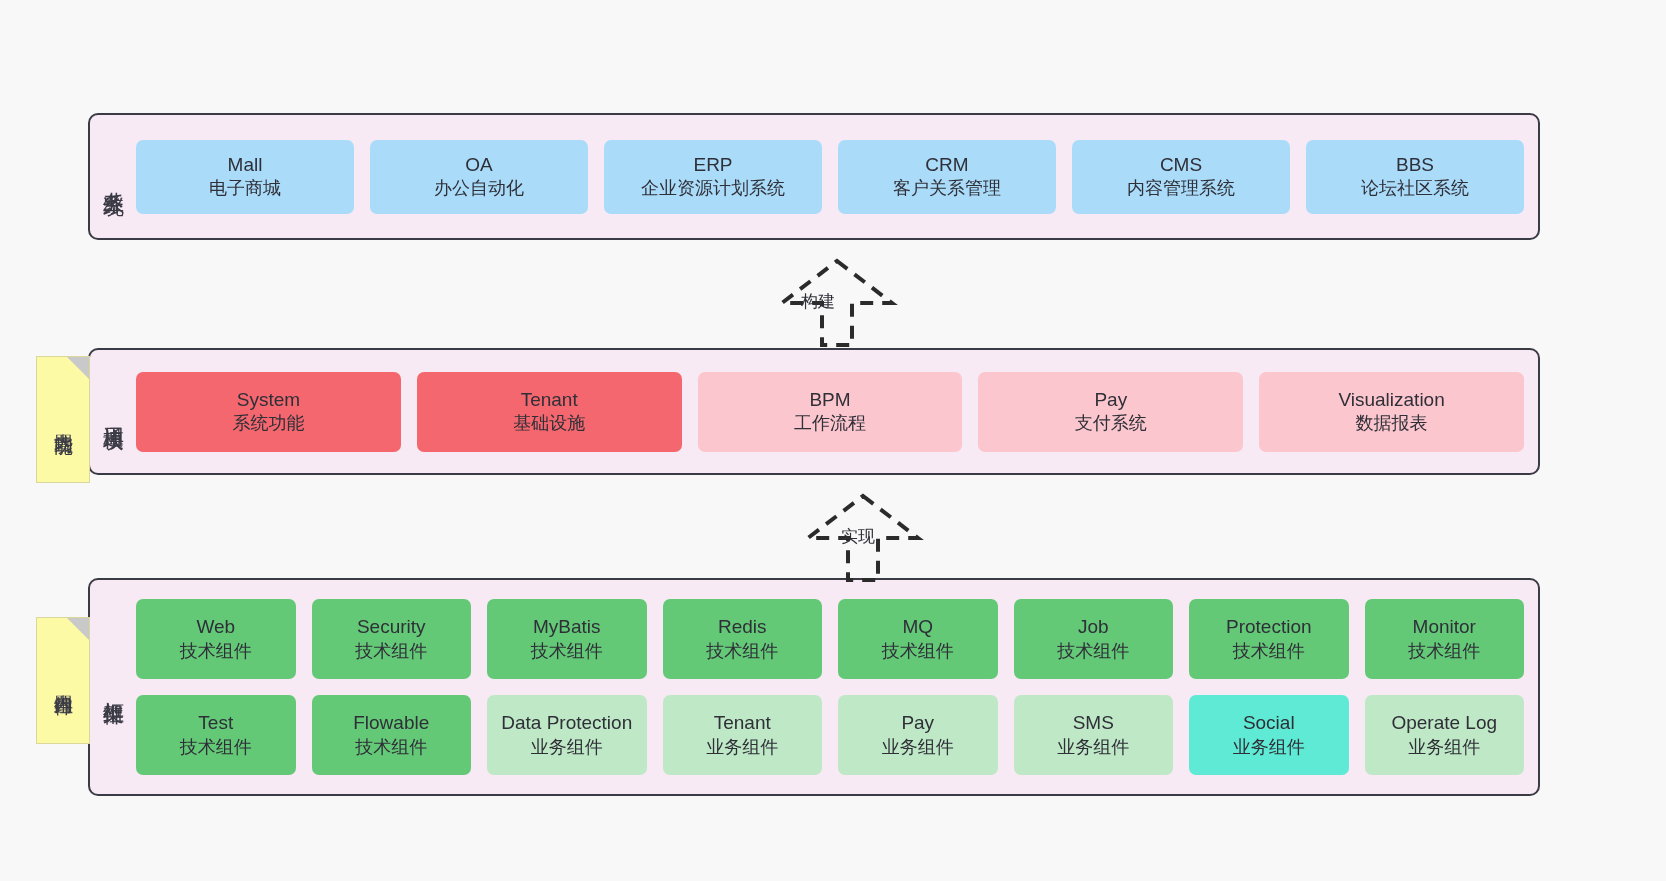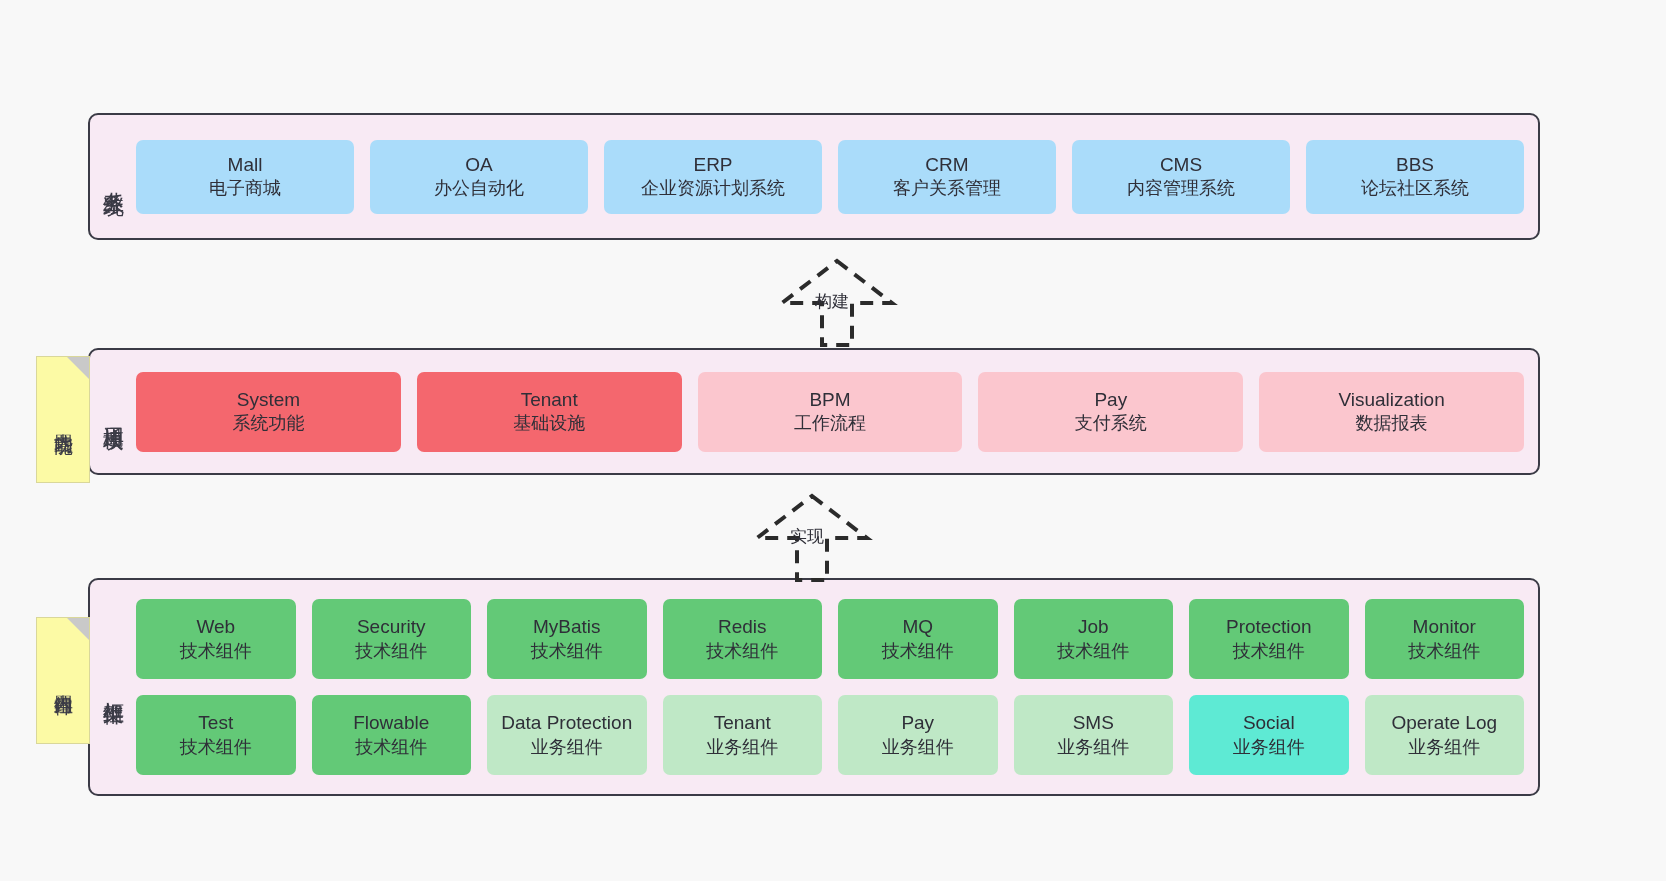--- a/index.html
+++ b/index.html
@@ -113,22 +113,22 @@
   .arrow-group svg { display: block; overflow: visible; }
   .arrow-label {
     position: absolute;
     font-size: 17px;
     color: #2f2f38;
     background: transparent;
     white-space: nowrap;
     user-select: none;
   }
   #arrow-build { left: 757px; top: 257px; width: 160px; height: 90px; }
-  #arrow-build .arrow-label { left: 58px; top: 33px; }
-  #arrow-impl { left: 732px; top: 492px; width: 160px; height: 90px; }
+  #arrow-build .arrow-label { left: 44px; top: 33px; }
+  #arrow-impl { left: 783px; top: 492px; width: 160px; height: 90px; }
   #arrow-impl .arrow-label { left: 58px; top: 33px; }
 </style>
 </head>
 <body>
 
 <div id="canvas">
 
   <div class="layer" id="layer-business">
     <div class="layer-title">业务系统</div>
     <div class="layer-body">

